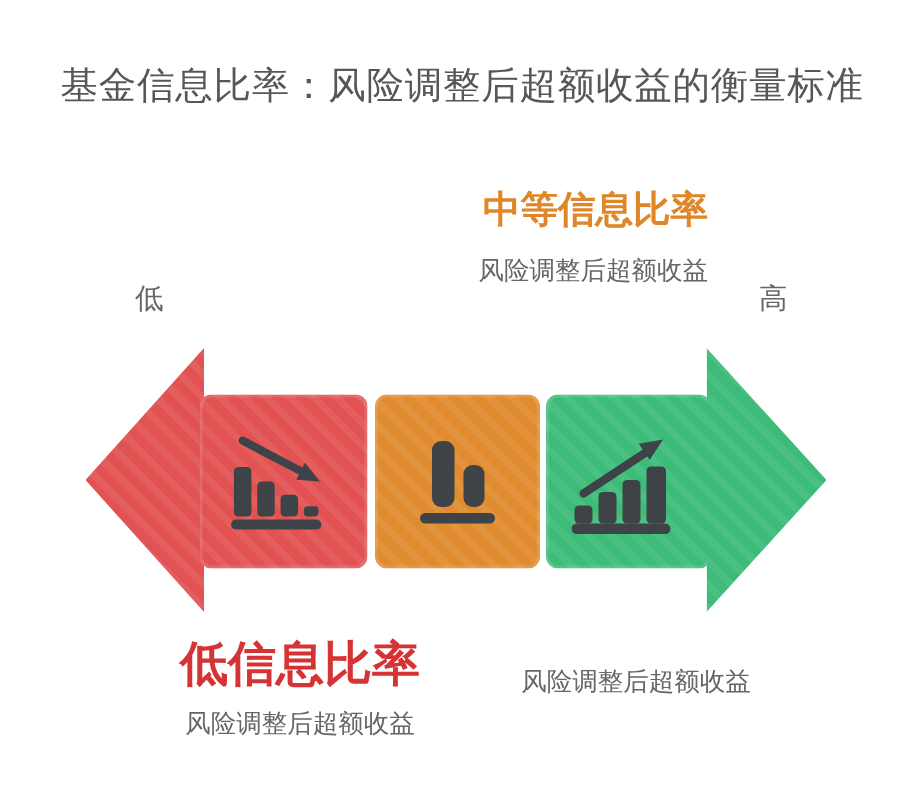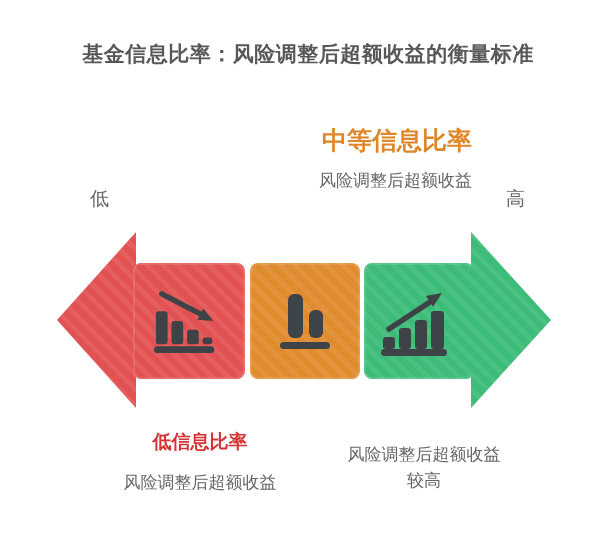--- a/index.html
+++ b/index.html
@@ -9,22 +9,22 @@
     height: 534px;
     background: #ffffff;
     overflow: hidden;
     font-family: "Liberation Sans", sans-serif;
   }
   .page-title {
     position: absolute;
     top: 40px; left: 0;
     width: 100%;
     text-align: center;
-    font-size: 21px;
-    font-weight: 700;
+    font-size: 25px;
+    font-weight: 400;
     letter-spacing: 0.5px;
   }
   .mid-block {
     position: absolute;
     top: 126px; left: 152px;
     width: 320px;
     text-align: right;
   }
   .mid-block .heading { font-size: 25px; font-weight: 700; line-height: 28px; }
   .desc { font-size: 17px; line-height: 26px; margin-top: 14px; }
@@ -65,21 +65,21 @@
   .icon-wrap { display: block; line-height: 0; }
 
   .bottom-block {
     position: absolute;
     top: 428px;
     width: 280px;
     text-align: center;
   }
   .bottom-block.left  { left: 60px; }
   .bottom-block.right { left: 284px; }
-  .bottom-block .heading { font-size: 19px; font-weight: 700; line-height: 28px; }
+  .bottom-block .heading { font-size: 32px; font-weight: 700; line-height: 28px; }
 </style>
 </head>
 <body>
 
 <div class="canvas">
 
   <div class="page-title" style="color: rgb(87, 87, 87);">基金信息比率：风险调整后超额收益的衡量标准</div>
 
   <div class="mid-block">
     <div class="heading" style="color: rgb(223, 134, 40);">中等信息比率</div>
@@ -136,17 +136,16 @@
   <div class="bottom-block left">
     <div class="heading" style="color: rgb(214, 52, 52);">低信息比率</div>
     <div class="desc" style="color: rgb(102, 102, 102);">
       <div>风险调整后超额收益</div>
     </div>
   </div>
 
   <div class="bottom-block right">
     <div class="desc" style="color: rgb(102, 102, 102);">
       <div>风险调整后超额收益</div>
-      <div>较高</div>
     </div>
   </div>
 
 </div>
 
 </body></html>

